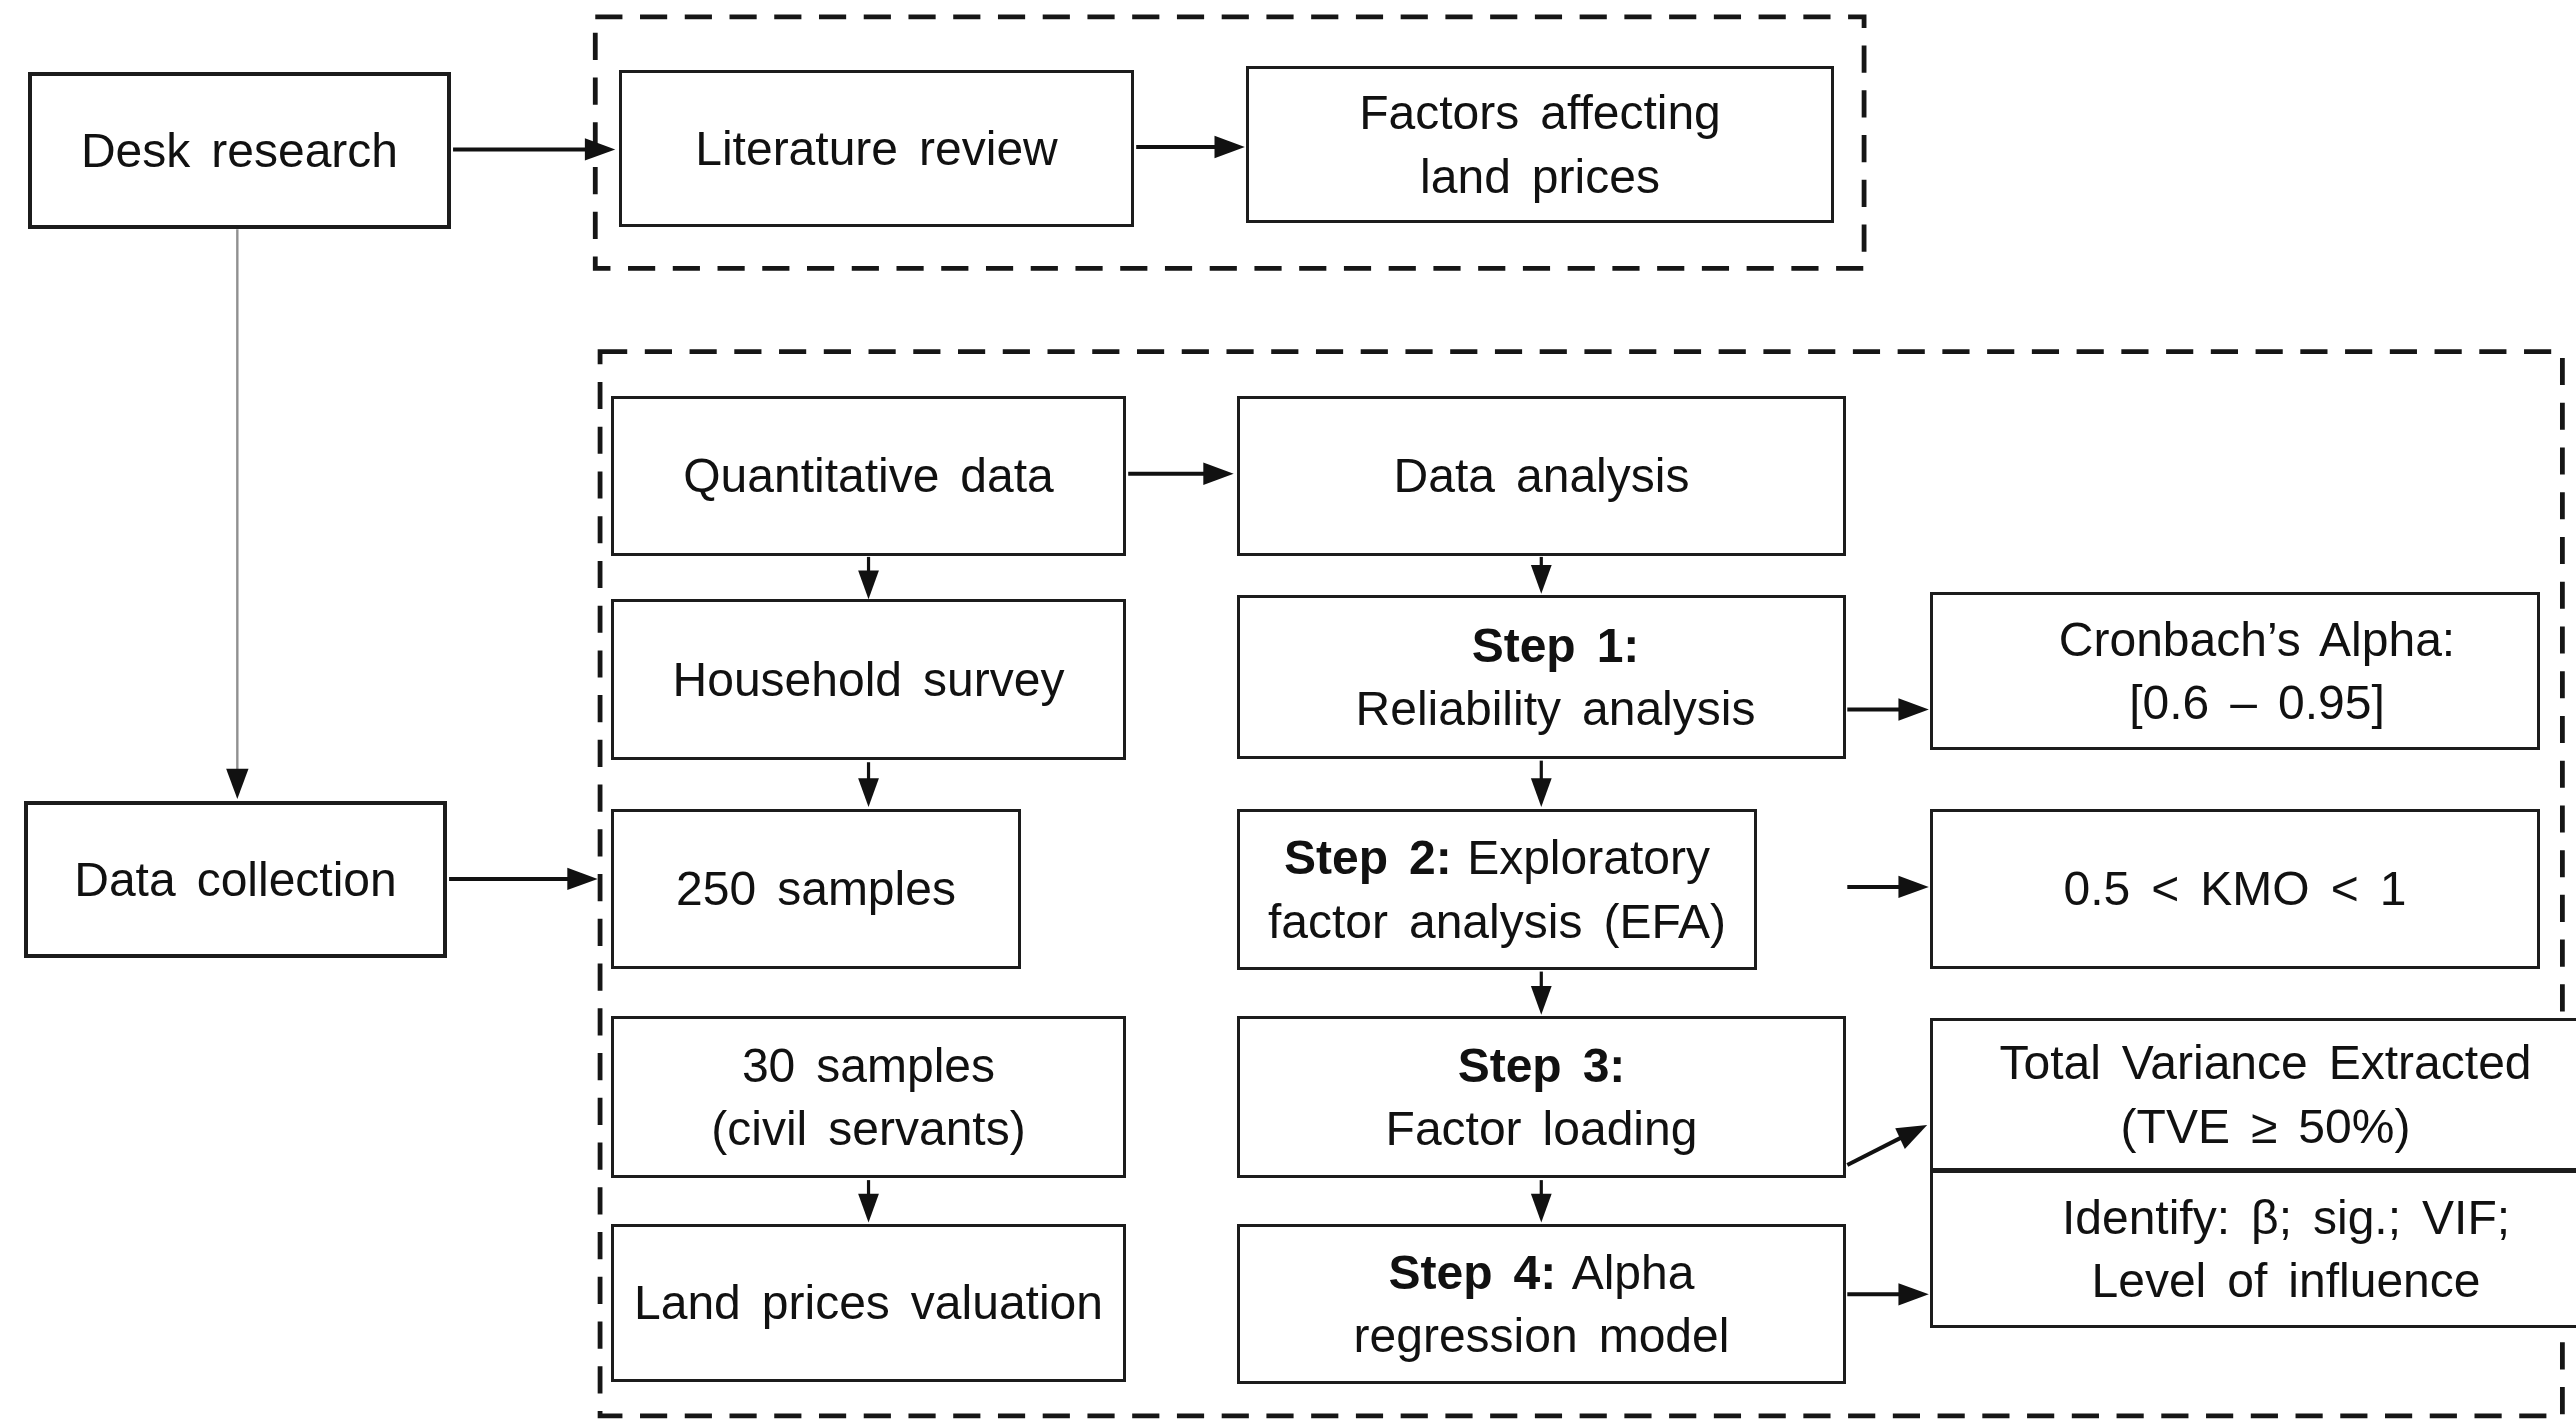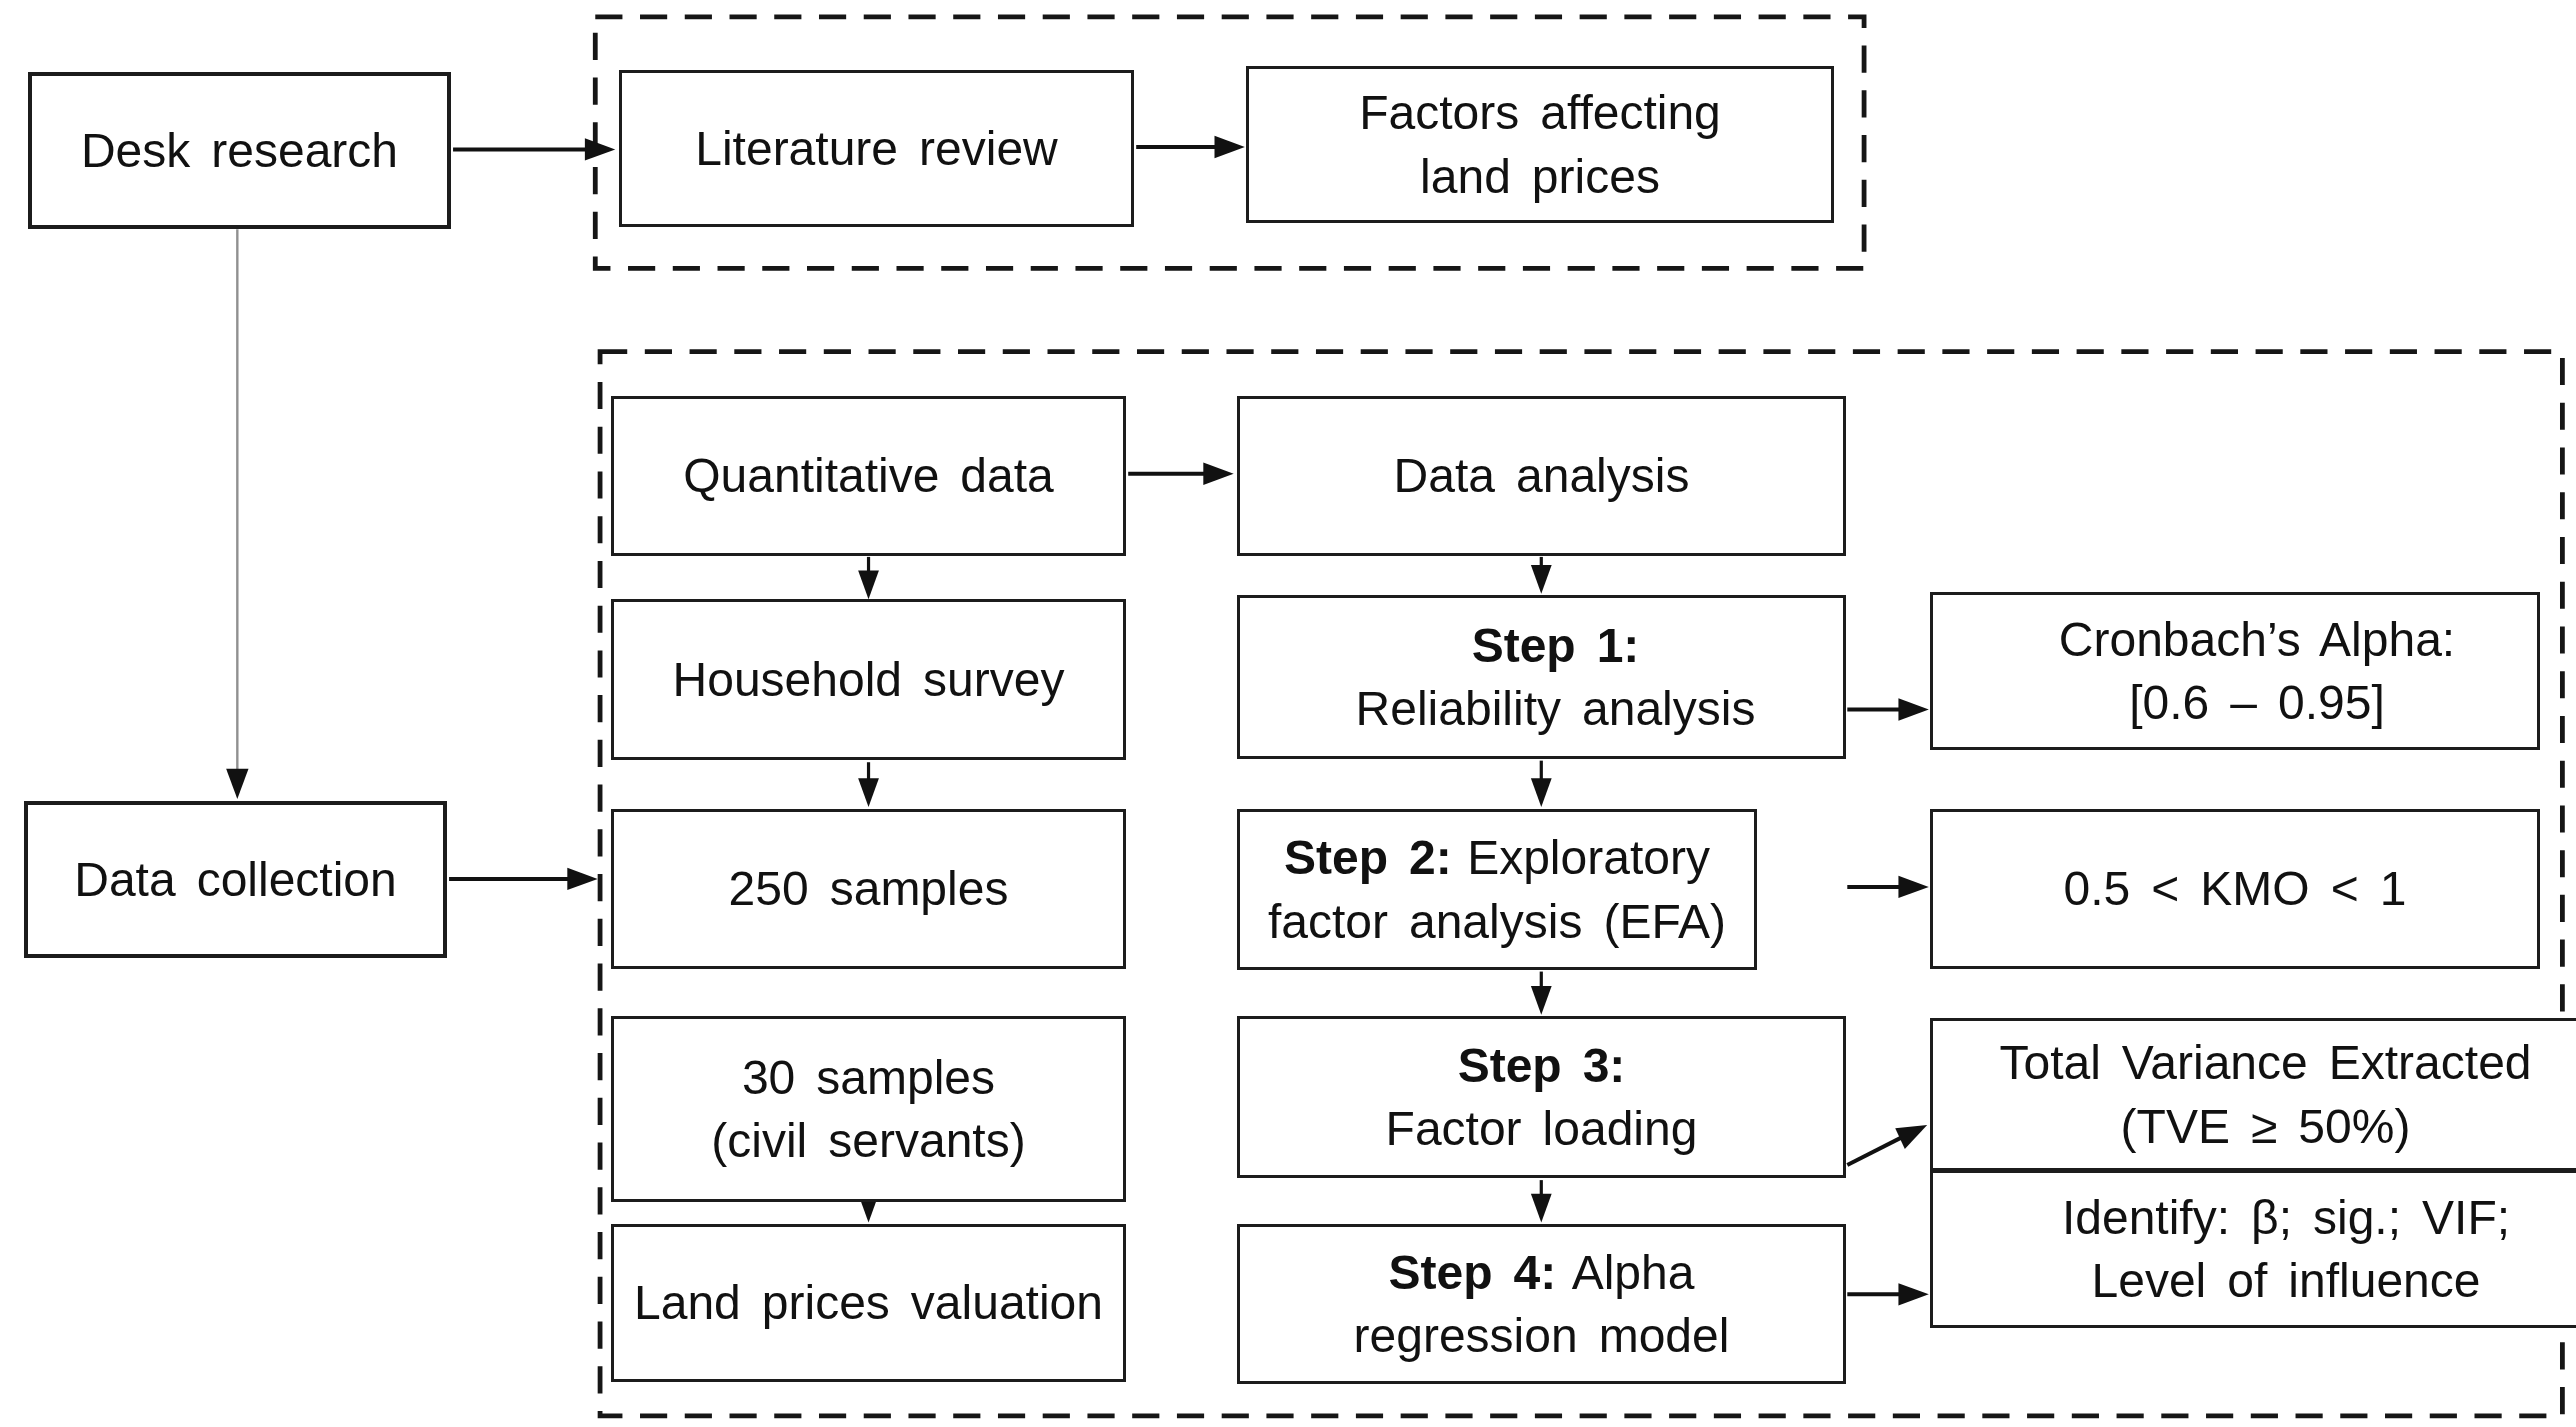--- a/index.html
+++ b/index.html
@@ -28,22 +28,22 @@
   .node .ln{display:block;}
   .node .step-title{font-weight:bold;}
   .node .inline-desc{display:inline-block;margin-left:0.32em;}
   
   #n-desk        {left:28px;  top:72px;   width:423px; height:157px;}
   #n-datacoll    {left:24px;  top:801px; width:423px; height:157px;}
   #n-litrev      {left:619px; top:70px;   width:515px; height:157px;}
   #n-factors     {left:1246px;top:66px;   width:588px; height:157px;}
   #n-quant       {left:611px; top:396px;  width:515px; height:160px;}
   #n-household   {left:611px; top:599px;  width:515px; height:161px;}
-  #n-s250        {left:611px; top:809px; width:515px; height:160px;align-items:center;}
-  #n-s30         {left:611px; top:1016px; width:515px; height:186px;}
+  #n-s250        {left:611px; top:809px; width:410px; height:160px;align-items:center;}
+  #n-s30         {left:611px; top:1016px; width:515px; height:162px;}
   #n-landprices  {left:611px; top:1224px; width:515px; height:158px;}
   #n-dataanalysis{left:1237px;top:396px;  width:609px; height:160px;}
   #n-step1       {left:1237px;top:595px;  width:609px; height:164px;padding-left:28px;}
   #n-step2       {left:1237px;top:809px; width:520px; height:161px;}
   #n-step3       {left:1237px;top:1016px; width:609px; height:162px;}
   #n-step4       {left:1237px;top:1224px; width:609px; height:160px;}
   #n-cronbach    {left:1930px;top:592px;  width:610px; height:158px;padding-left:44px;}
   #n-kmo         {left:1930px;top:809px; width:610px; height:160px;}
   #n-tve         {left:1930px;top:1018px; width:671px; height:153px;}
   #n-identify    {left:1930px;top:1170px; width:712px; height:158px;}

